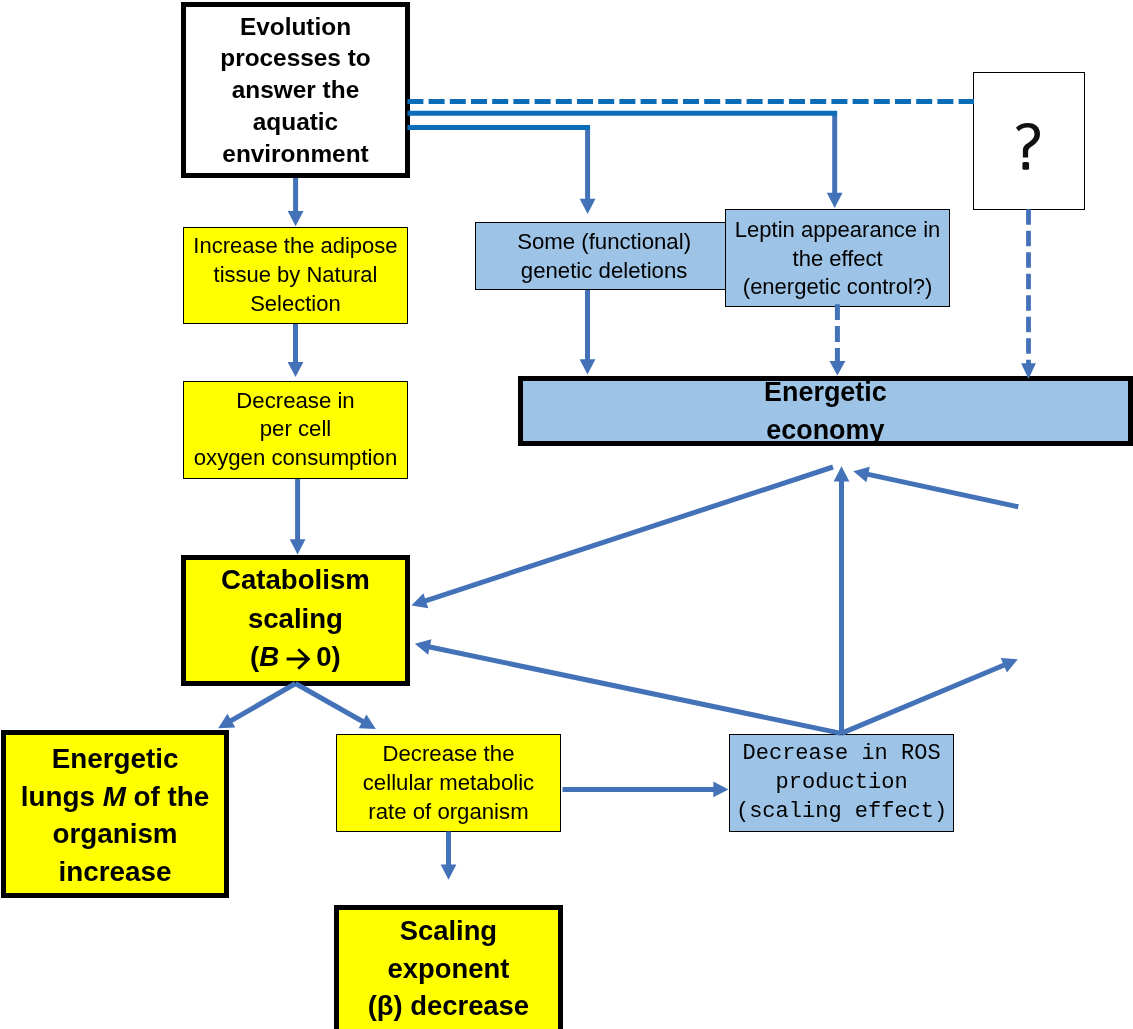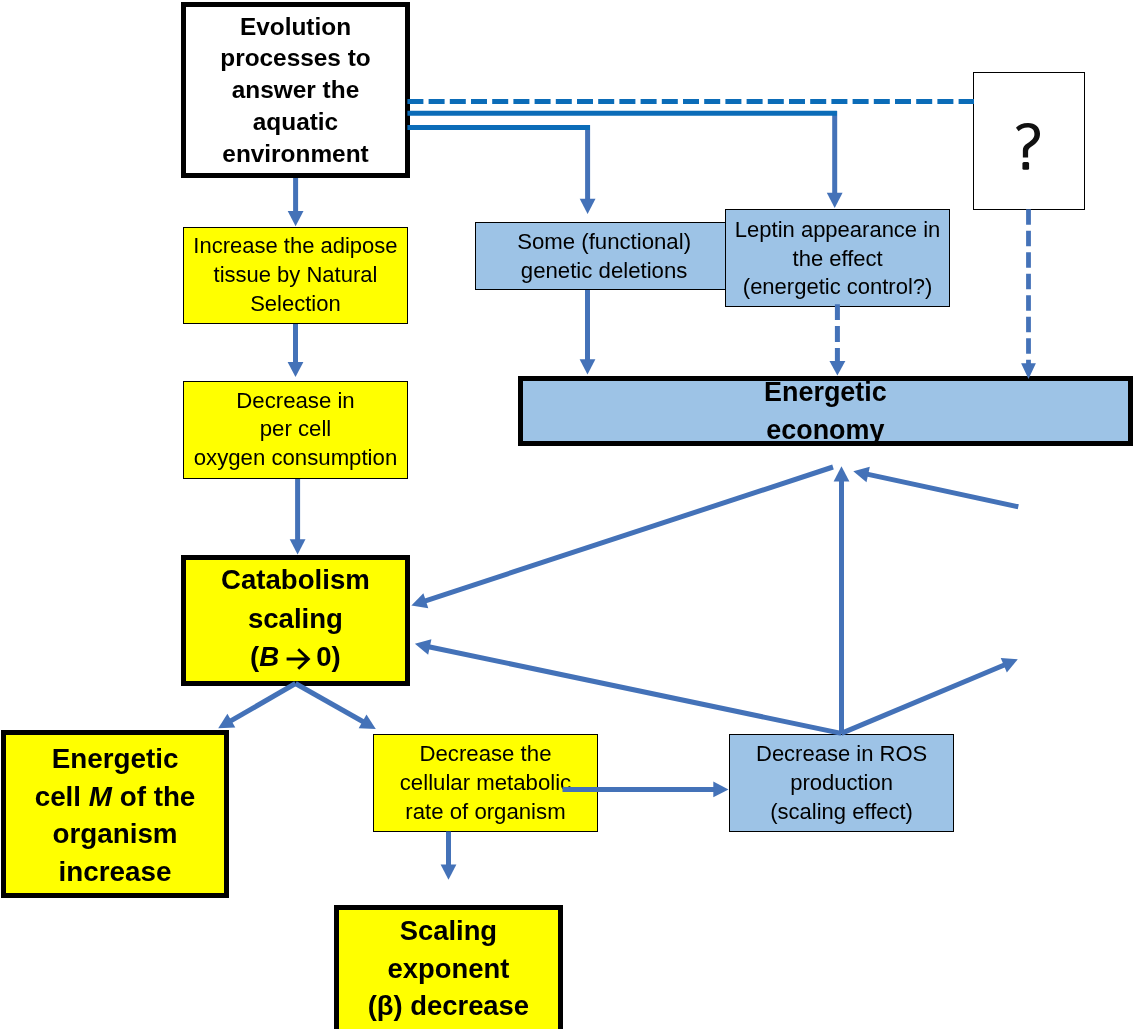--- a/index.html
+++ b/index.html
@@ -29,28 +29,28 @@
   #n-catabolism{ left:181.2px; top:555.2px; width:228.5px; height:130.8px; font-size:27.6px; line-height:38.6px; }
   #n-asymptotic{ left:1.2px; top:730.1px; width:227.7px; height:168.2px; font-size:27.8px; line-height:37.6px; }
   #n-asymptotic .txt{ padding-top:2px; }
   #n-cellular .txt{ padding-top:1px; }
   #n-leptin .txt{ padding-top:2px; }
   #n-scaling .txt{ padding-bottom:4px; }
   #n-catabolism .txt{ padding-bottom:3px;text-align:center; }
   #n-ros .txt{ padding-top:1px; }
   #n-lesser .txt{ padding-top:0px; }
   #n-energetic .txt{ padding-top:1px; }
-  #n-cellular  { left:335.9px; top:733.7px; width:225.2px; height:98.3px;  font-size:22.2px; line-height:28.9px;margin-left:37px; }
+  #n-cellular  { left:335.9px; top:733.7px; width:225.2px; height:98.3px;  font-size:22.2px; line-height:28.9px; }
   #n-scaling   { left:334px; top:905px; width:228.8px; height:131.1px; font-size:27.4px; line-height:37.6px; }
   #n-genetic   { left:475.1px; top:221.9px; width:258px; height:68px; font-size:22.2px; line-height:29.0px; }
   #n-leptin    { left:725.1px; top:209.1px; width:225px; height:98px; font-size:22.0px; line-height:28.5px; }
   #n-question  { left:973.1px; top:72.4px; width:111.7px; height:137.2px; font-size:0;   line-height:0; }
   #n-energetic { left:518.2px; top:376.2px; width:614.4px; height:70px;  font-size:26.9px; line-height:37.5px; }
   #n-lesser    { left:906.6px; top:504.5px; width:223.7px; height:155.4px; font-size:22.2px; line-height:29.2px; }
-  #n-ros       { left:729.1px; top:734px; width:225px; height:98px;  font-size:22.0px; line-height:28.9px; }
+  #n-ros       { left:729.1px; top:734px; width:225px; height:98px;  font-size:22.0px; line-height:28.9px;font-family:Liberation Mono, monospace; }
 </style>
 </head>
 <body>
 
 <div id="stage">
 
   <svg class="layer" id="wires-back" viewBox="0 0 1133 1029">
     <g id="g-wires">
         <g>
           <line x1="295.6" y1="178" x2="295.6" y2="212.2" stroke="#4472b8" stroke-width="5" stroke-dasharray="none" stroke-linecap="butt"></line>
@@ -99,21 +99,21 @@
 Selection</span>
   </div>
 
   <div class="node yellow thick bold" id="n-catabolism">
     <span class="txt"><span>Catabolism</span><br><span>scaling</span><br><span>(</span><span class="ital">B</span><svg class="rarrow" viewBox="0 0 26 24">
           <path d="M1.6,12 L22.6,12 M13.2,2.2 L23.4,12 L13.2,21.8" fill="none" stroke="#000" stroke-width="2.9" stroke-linecap="butt" stroke-linejoin="miter"></path>
         </svg><span>0)</span></span>
   </div>
 
   <div class="node yellow thick bold" id="n-asymptotic">
-    <span class="txt"><span>Energetic</span><br><span>cell </span><span class="ital">M</span><span> of the</span><br><span>organism</span><br><span>increase</span></span>
+    <span class="txt"><span>Energetic</span><br><span>lungs </span><span class="ital">M</span><span> of the</span><br><span>organism</span><br><span>increase</span></span>
   </div>
 
   <div class="node yellow hair" id="n-cellular">
     <span class="txt">Decrease the
 cellular metabolic
 rate of organism</span>
   </div>
 
   <div class="node yellow thick bold" id="n-scaling">
     <span class="txt">Scaling

